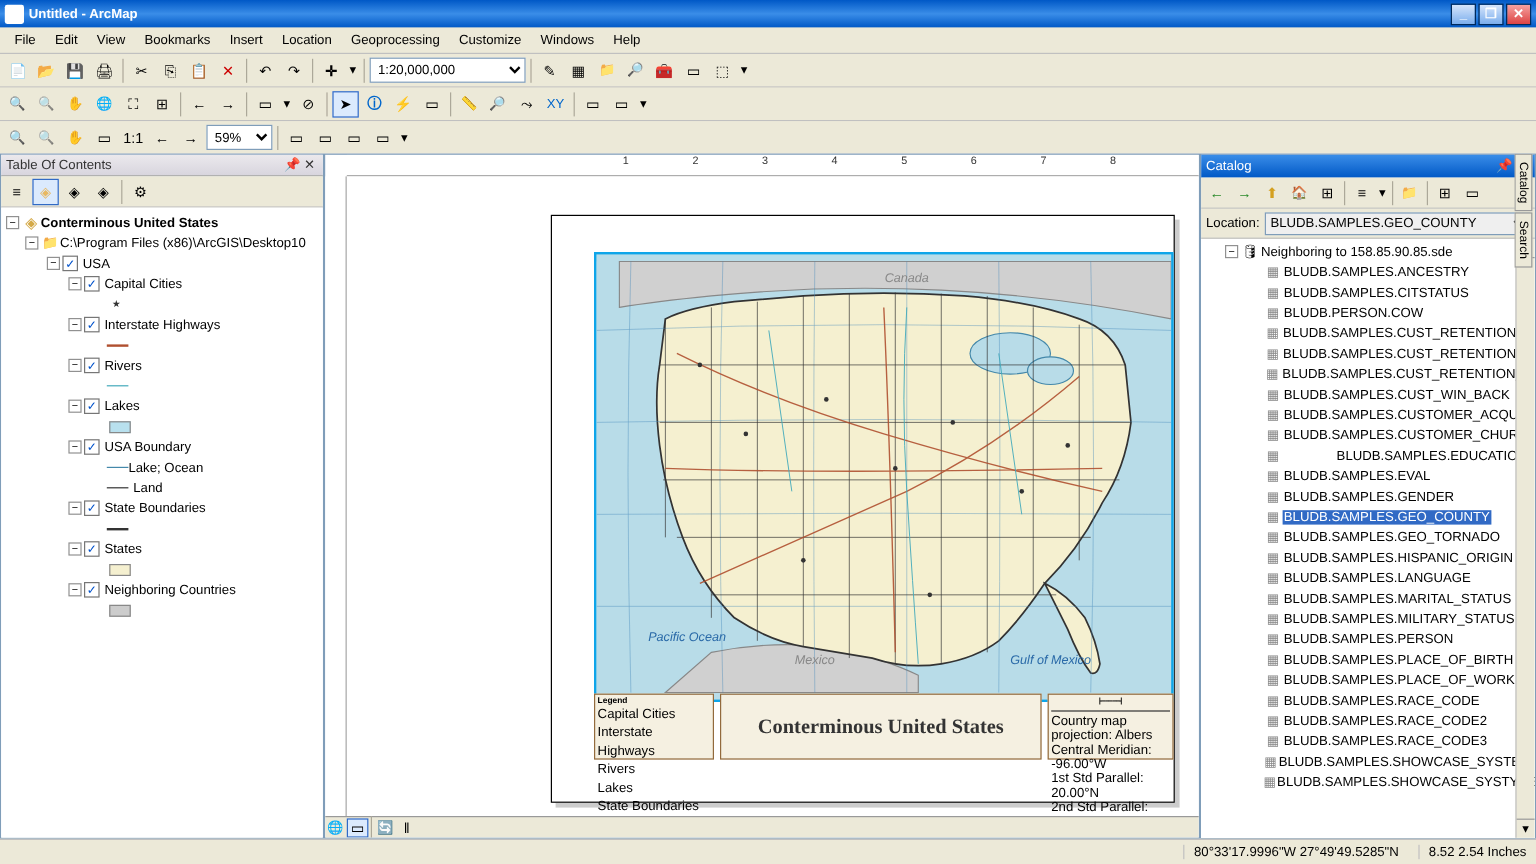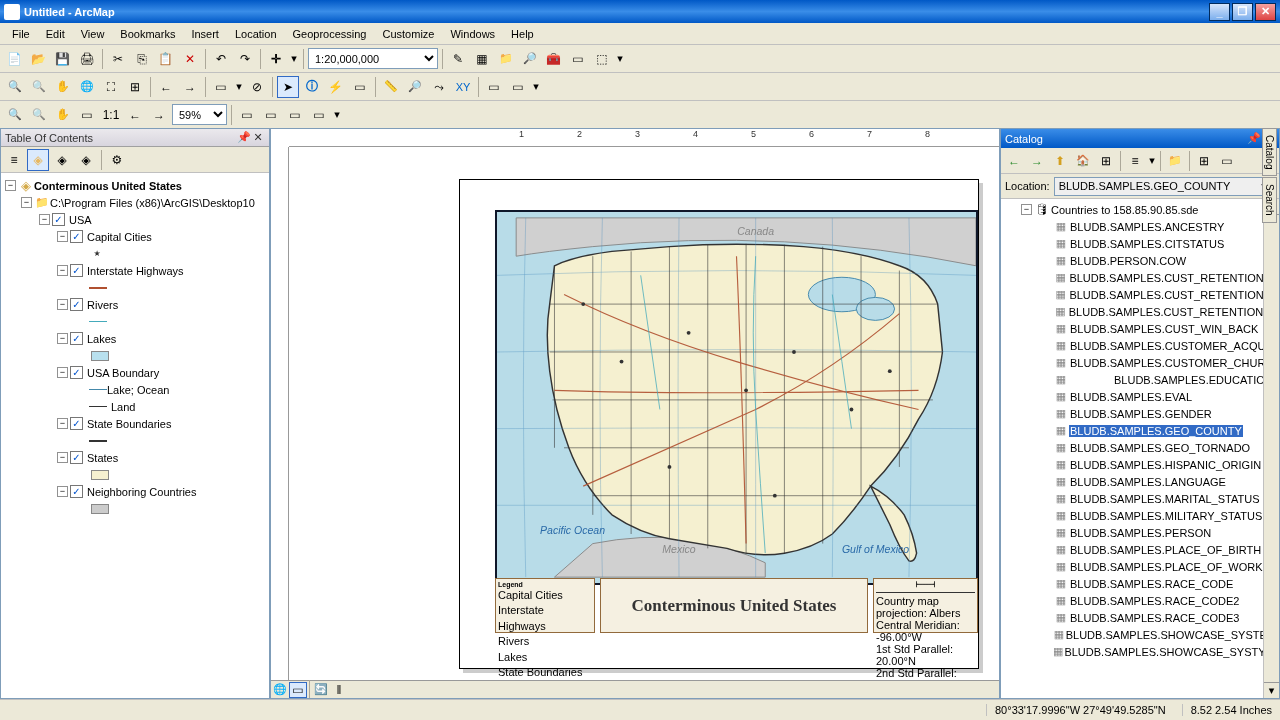--- a/index.html
+++ b/index.html
@@ -38,21 +38,21 @@
 .tree-label { font-size: 11px; }
 .tree-label.bold { font-weight: bold; }
 .symbol-swatch { width: 18px; height: 10px; border: 1px solid #888; display: inline-block; margin-left: 2px; }
 
 .map-area { flex: 1; background: #fff; border: 1px solid #7f9db9; position: relative; overflow: hidden; }
 .ruler-h { position: absolute; top: 0; left: 18px; right: 0; height: 18px; background: #fff; border-bottom: 1px solid #999; font-size: 9px; }
 .ruler-v { position: absolute; top: 18px; left: 0; bottom: 18px; width: 18px; background: #fff; border-right: 1px solid #999; }
 .ruler-tick { position: absolute; font-size: 9px; color: #333; }
 .map-canvas { position: absolute; top: 18px; left: 18px; right: 0; bottom: 18px; background: #fff; overflow: hidden; }
 .page-outline { position: absolute; left: 170px; top: 32px; width: 520px; height: 490px; border: 1px solid #000; background: white; box-shadow: 4px 4px 0 rgba(0,0,0,0.2); }
-.map-frame { position: absolute; left: 35px; top: 30px; right: 0; height: 375px; border: 2px solid #0f172a; background: #b8dce8; overflow: hidden; }
+.map-frame { position: absolute; left: 35px; top: 30px; right: 0; height: 375px; border: 2px solid #0ea5e9; background: #b8dce8; overflow: hidden; }
 .map-svg { width: 100%; height: 100%; }
 .map-legend-box { position: absolute; left: 35px; bottom: 35px; width: 100px; height: 55px; border: 1px solid #926a3c; background: #f5f0e1; font-size: 7px; padding: 2px; }
 .map-title-box { position: absolute; left: 140px; bottom: 35px; right: 110px; height: 55px; border: 1px solid #926a3c; background: #f5f0e1; display: flex; align-items: center; justify-content: center; }
 .map-title-text { font-family: Georgia, serif; font-size: 17px; font-weight: bold; color: #333; }
 .map-scale-box { position: absolute; right: 0; bottom: 35px; width: 105px; height: 55px; border: 1px solid #926a3c; background: #f5f0e1; font-size: 6px; padding: 2px; }
 .map-bottom-bar { position: absolute; bottom: 0; left: 0; right: 0; height: 18px; background: #ece9d8; border-top: 1px solid #999; display: flex; align-items: center; }
 
 .catalog-panel { width: 280px; background: #fff; border: 1px solid #7f9db9; display: flex; flex-direction: column; }
 .catalog-title { height: 19px; background: linear-gradient(to bottom, #3a8de8, #0058c6); color: white; padding: 0 4px; display: flex; align-items: center; font-size: 11px; }
 .catalog-title span:first-child { flex: 1; }
@@ -606,21 +606,21 @@
         </div>
     </div>
     <div class="catalog-location">
       <label>Location:</label>
       <select><option>BLUDB.SAMPLES.GEO_COUNTY</option></select>
     </div>
     <div class="catalog-tree">
       <div class="cat-row" style="padding-left:18px">
         <span class="tree-expand">−</span>
         <span class="ico ico-db"></span>
-        <span class="cat-label">Countries to 158.85.90.85.sde</span>
+        <span class="cat-label">Neighboring to 158.85.90.85.sde</span>
       </div>
       <div id="catalog-table-list">
           <div class="cat-row" style="padding-left: 50px;">
             <span class="ico ico-tbl"></span>
             <span class="cat-label">BLUDB.SAMPLES.ANCESTRY</span>
           </div>
           <div class="cat-row" style="padding-left: 50px;">
             <span class="ico ico-tbl"></span>
             <span class="cat-label">BLUDB.SAMPLES.CITSTATUS</span>
           </div>

